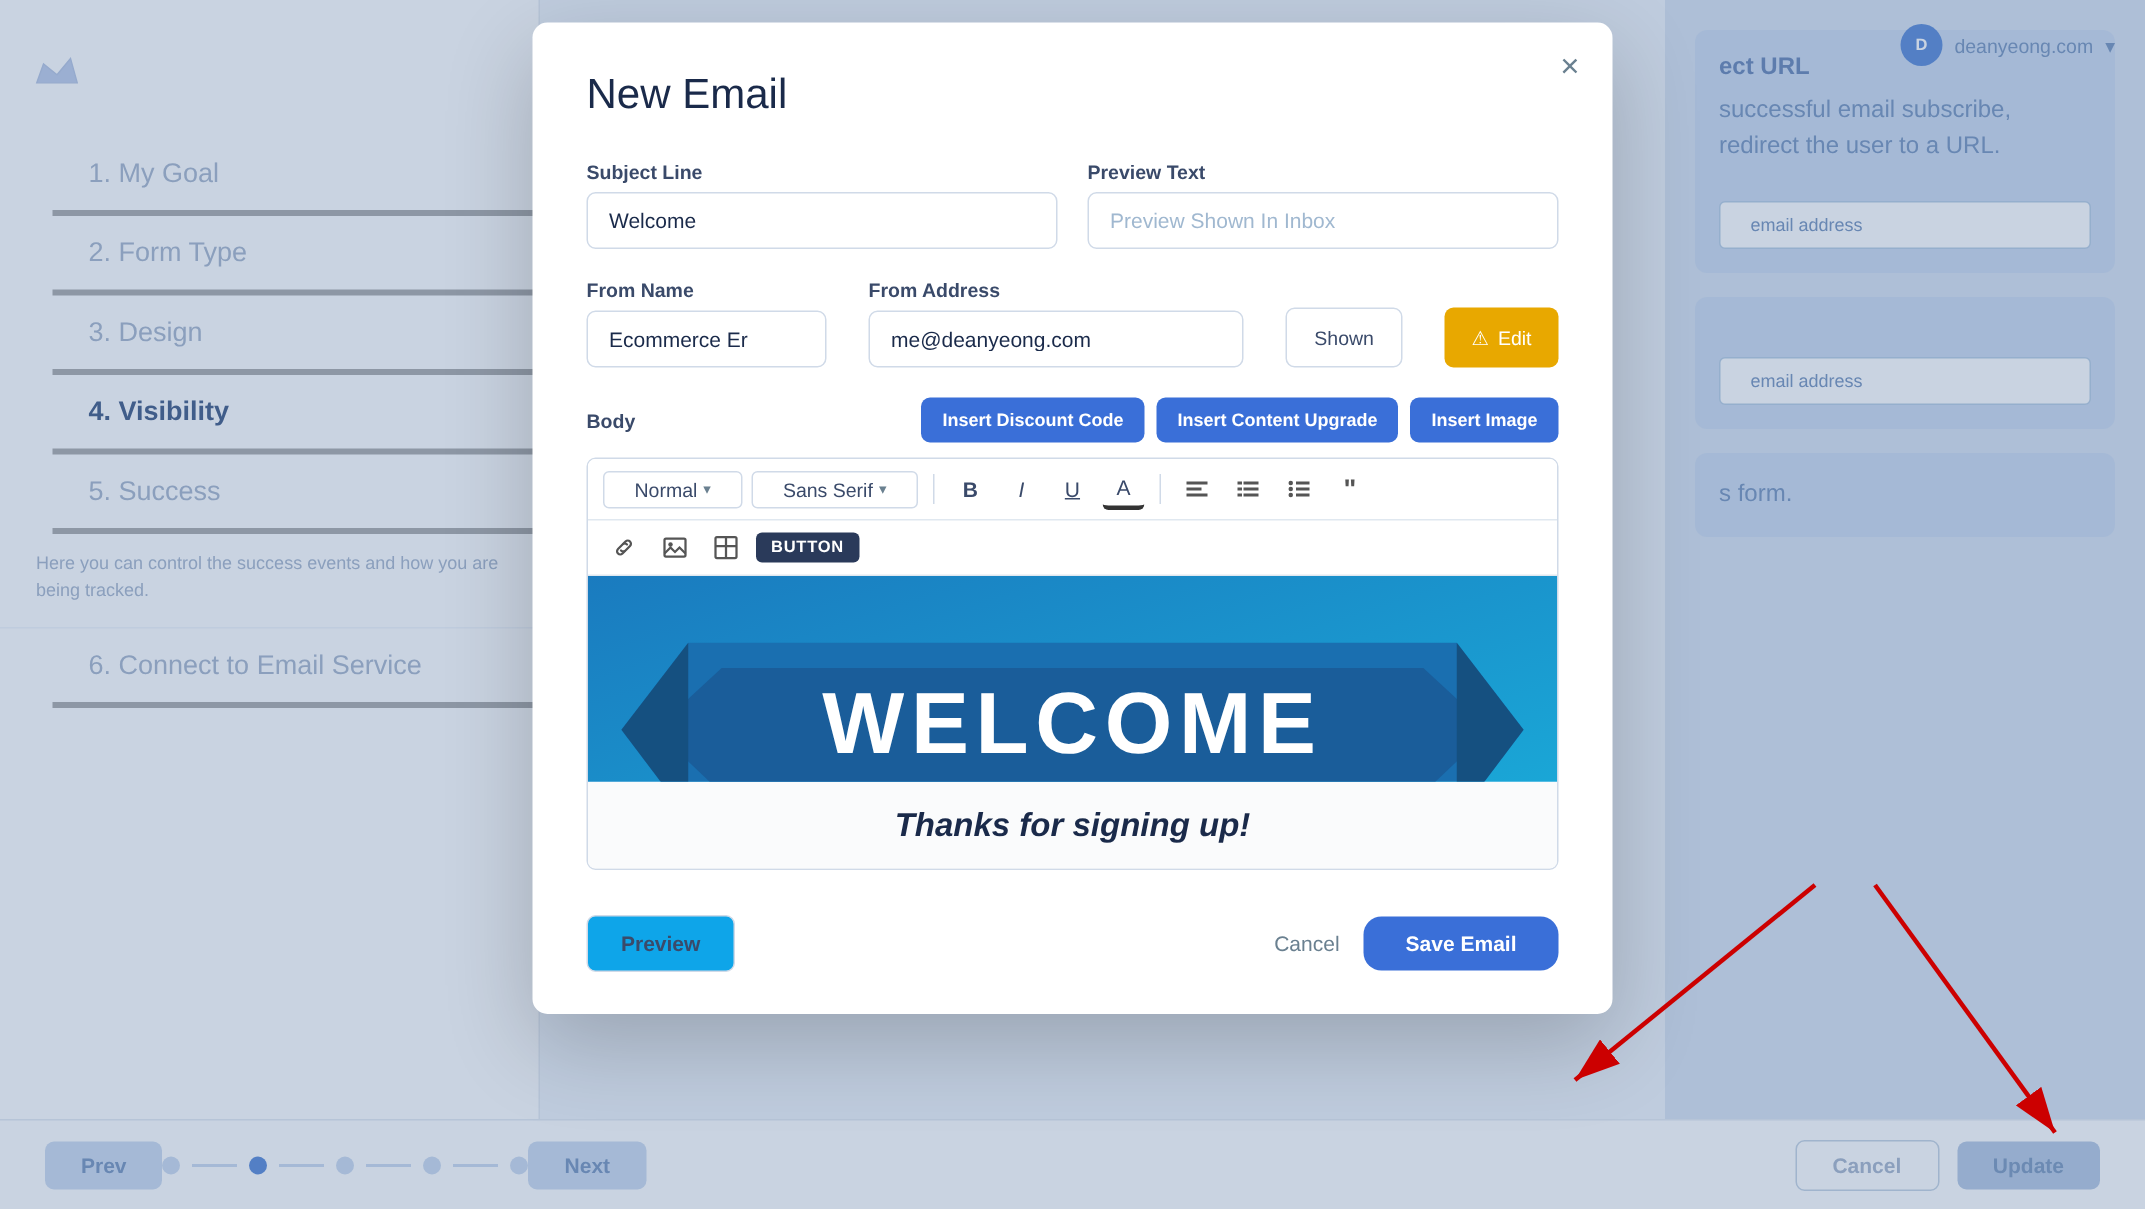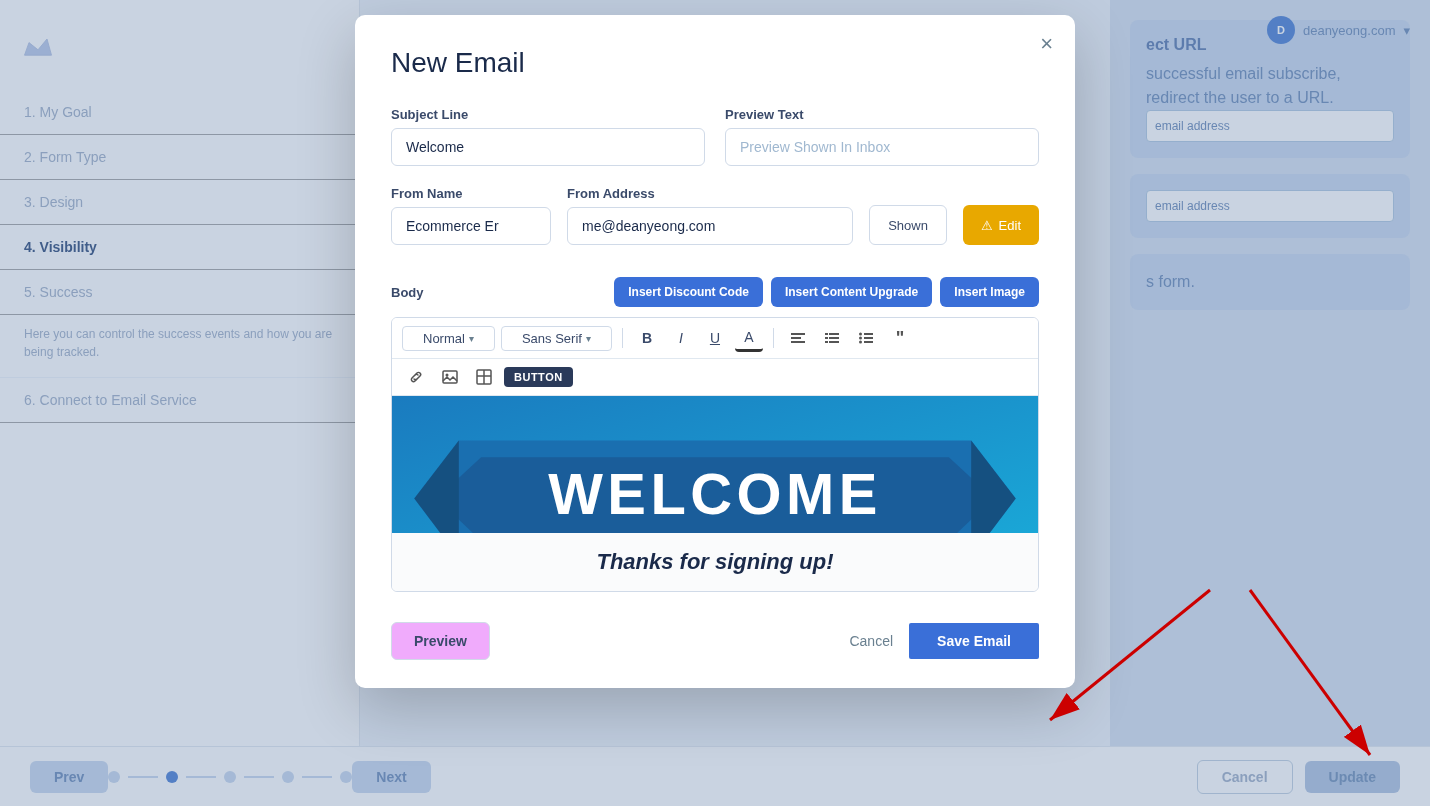--- a/index.html
+++ b/index.html
@@ -30,23 +30,24 @@
     }
 
     .sidebar-logo {
       padding: 10px 20px 20px;
     }
     .sidebar-logo svg { width: 36px; height: 36px; }
 
     .sidebar-item {
       padding: 14px 24px;
       color: #a0b0c8;
-      font-size: 14px;
-      border-bottom: 1px solid #a3a3a3;
-      cursor: pointer;
+      font-size: 18px;
+      border-bottom: 4px solid #a3a3a3;
+      cursor: pointer;
+      margin-left: 35px;
     }
     .sidebar-item.active { color: #2d4a7a; font-weight: 600; }
     .sidebar-desc {
       padding: 10px 24px 16px;
       color: #a0b0c8;
       font-size: 12px;
       line-height: 1.5;
       border-bottom: 1px solid #f0f4fa;
     }
 
@@ -72,27 +73,27 @@
       color: #5a7ab0;
       margin-bottom: 8px;
     }
     .right-card-text {
       font-size: 16px;
       color: #6a8ab8;
       line-height: 1.5;
     }
     .right-select {
       width: 100%;
-      padding: 8px 8px;
+      padding: 8px 20px;
       border: 1px solid #b0c8e0;
       border-radius: 4px;
       background: #fff;
       color: #6a8ab8;
       font-size: 12px;
-      margin-top: 0;
+      margin-top: 24px;
       appearance: none;
     }
 
     
     .topbar {
       position: absolute;
       top: 0; right: 0;
       width: 1430px;
       height: 60px;
       display: flex;
@@ -224,22 +225,22 @@
       border-radius: 6px;
       font-size: 14px;
       color: #1a2a4a;
       outline: none;
       width: 100%;
     }
     .form-input::placeholder { color: #a0b8d0; }
 
     .from-row {
       display: flex;
-      gap: 16px;
-      margin-bottom: 32px;
+      gap: 28px;
+      margin-bottom: 20px;
       align-items: flex-end;
     }
     .from-group { display: flex; flex-direction: column; gap: 6px; }
     .from-group.name { width: 160px; }
     .from-group.address { flex: 1; }
     .btn-reset {
       padding: 10px 18px;
       border: 1.5px solid #d0dae8;
       background: #fff;
       border-radius: 6px;
@@ -399,21 +400,21 @@
       display: flex;
       align-items: center;
       justify-content: space-between;
       margin-top: 16px;
       padding-top: 14px;
     }
 
     .btn-preview {
       padding: 10px 22px;
       border: 1.5px solid #d0dae8;
-      background: #f0abfc;
+      background: #0ea5e9;
       border-radius: 6px;
       font-size: 14px;
       color: #3a4a6a;
       cursor: pointer;
       font-weight: 600;
     }
 
     .footer-right {
       display: flex;
       align-items: center;
@@ -426,21 +427,21 @@
       font-size: 14px;
       color: #6a8090;
       cursor: pointer;
     }
 
     .btn-save-email {
       padding: 10px 28px;
       background: #3a6fd8;
       color: #fff;
       border: none;
-      border-radius: 2px;
+      border-radius: 12px;
       font-size: 14px;
       font-weight: 700;
       cursor: pointer;
     }
 
     
     .arrows-layer {
       position: absolute;
       inset: 0;
       z-index: 300;

